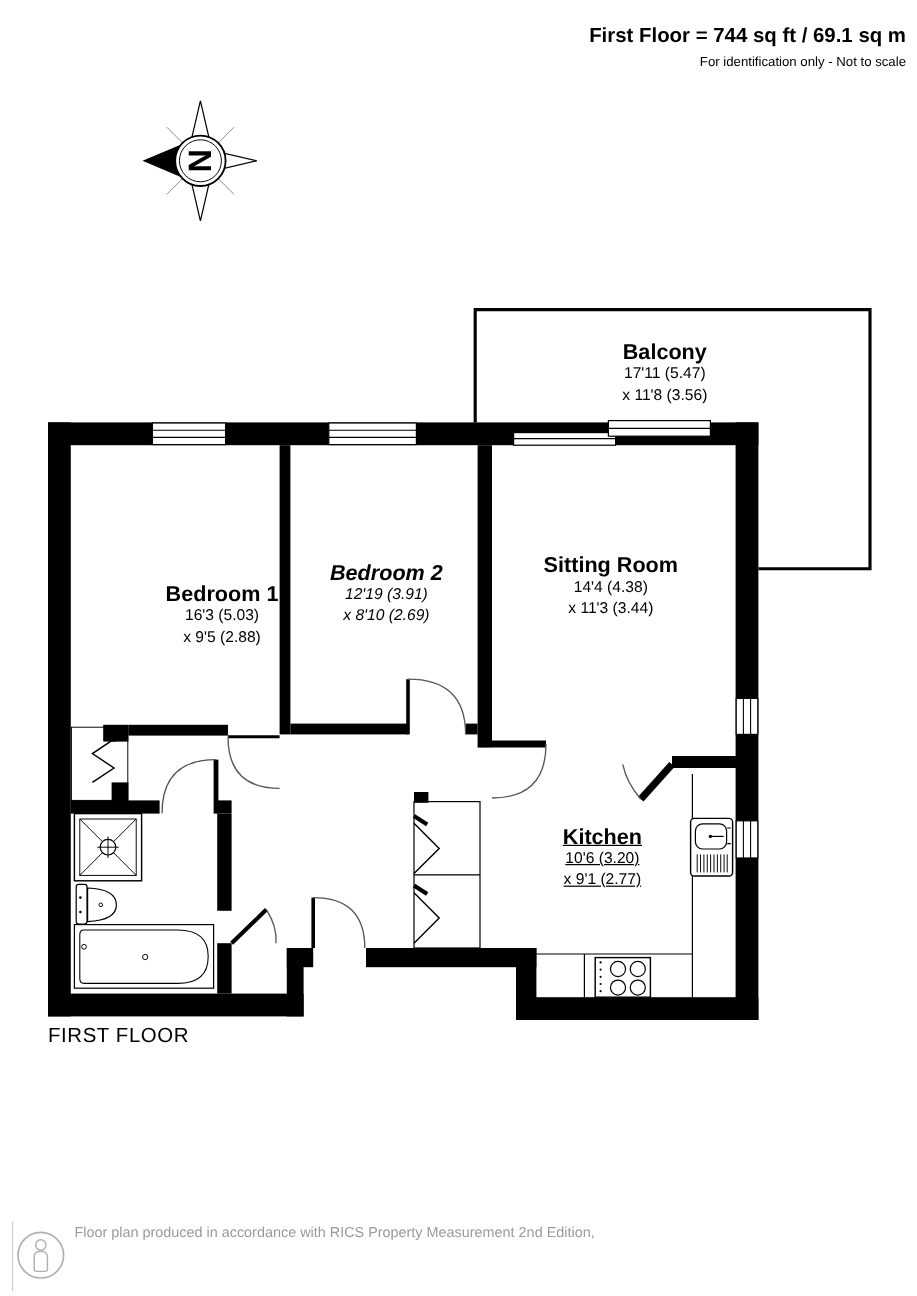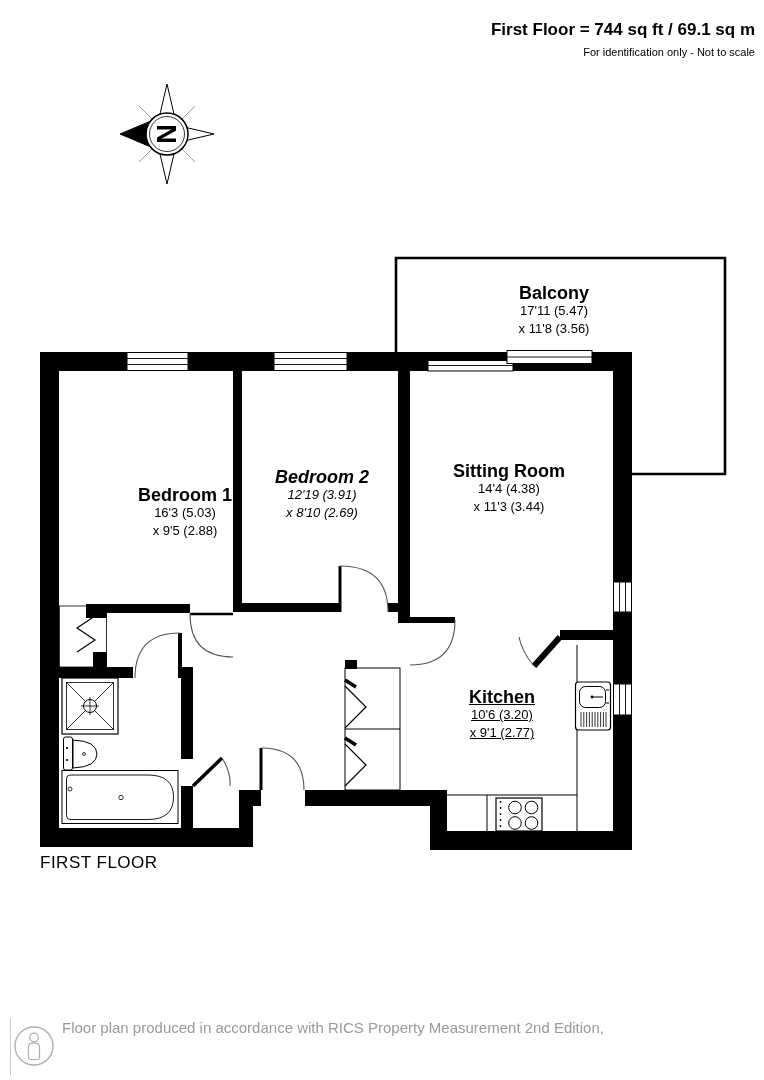--- a/index.html
+++ b/index.html
@@ -10,21 +10,21 @@
   .hdr-sub{position:absolute;right:9px;top:46px;font-size:11px;white-space:nowrap;}
   .room-label{position:absolute;transform:translateX(-50%);text-align:center;
               font-size:13px;line-height:18px;white-space:nowrap;}
   .room-label .rn{font-weight:700;font-size:18px;}
   .lbl-balcony{left:554px;top:284px;}
   .lbl-bed1{left:149px;top:486px;margin-left:36px;}
   .lbl-bed2{left:322px;top:468px;font-style:italic;}
   .lbl-sitting{left:509px;top:462px;}
   .lbl-kitchen{left:502px;top:688px;text-decoration:underline;}
   .floor-label{position:absolute;left:40px;top:853px;font-size:17px;font-weight:400;letter-spacing:.5px;}
-  .footer-text{position:absolute;left:62px;top:1021px;font-size:15px;line-height:13.5px;color:#9a9a9a;}
+  .footer-text{position:absolute;left:62px;top:1021px;font-size:12px;line-height:13.5px;color:#9a9a9a;}
   .footer-text .gap{display:inline-block;width:14px;}
   .footer-rule{position:absolute;left:10px;top:1018px;width:1px;height:58px;background:#ccc;}
 </style>
 </head>
 <body>
 
 <svg id="plan-svg" width="764" height="1080" viewBox="0 0 764 1080">
 
   <g>
     <path d="M139,106 L195,162 M195,106 L139,162" stroke="#888" stroke-width="0.8" fill="none"></path>

